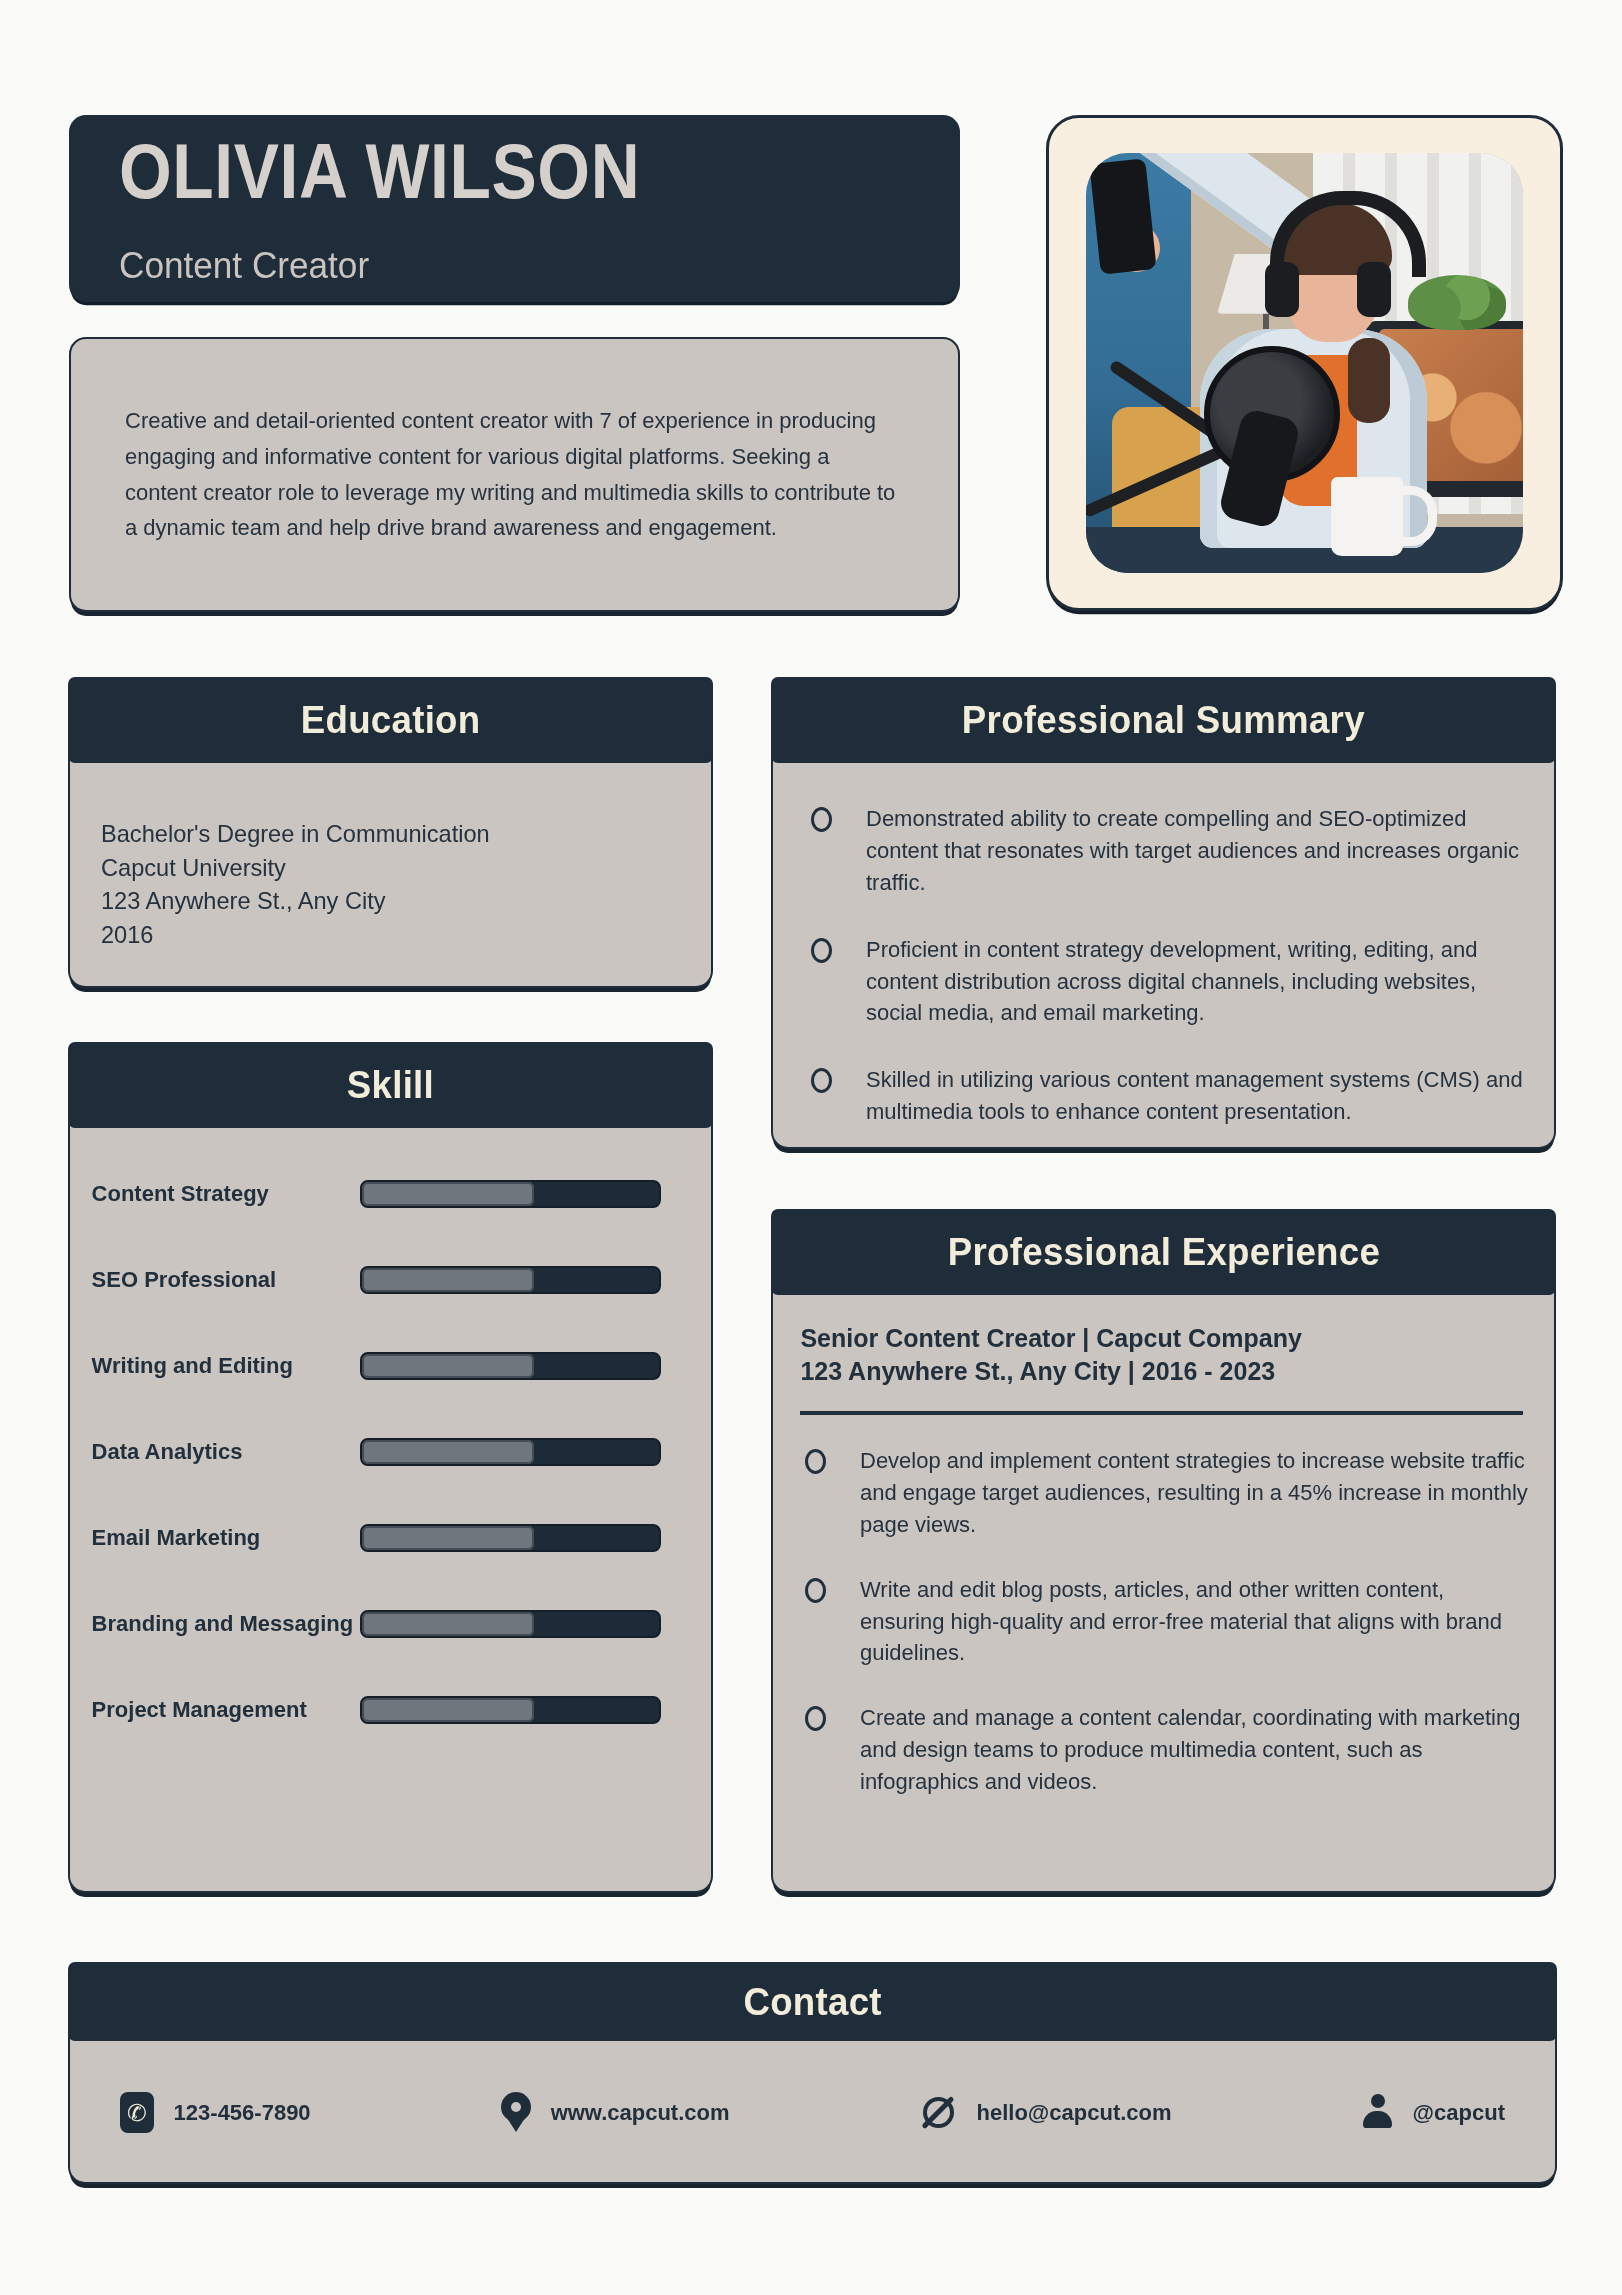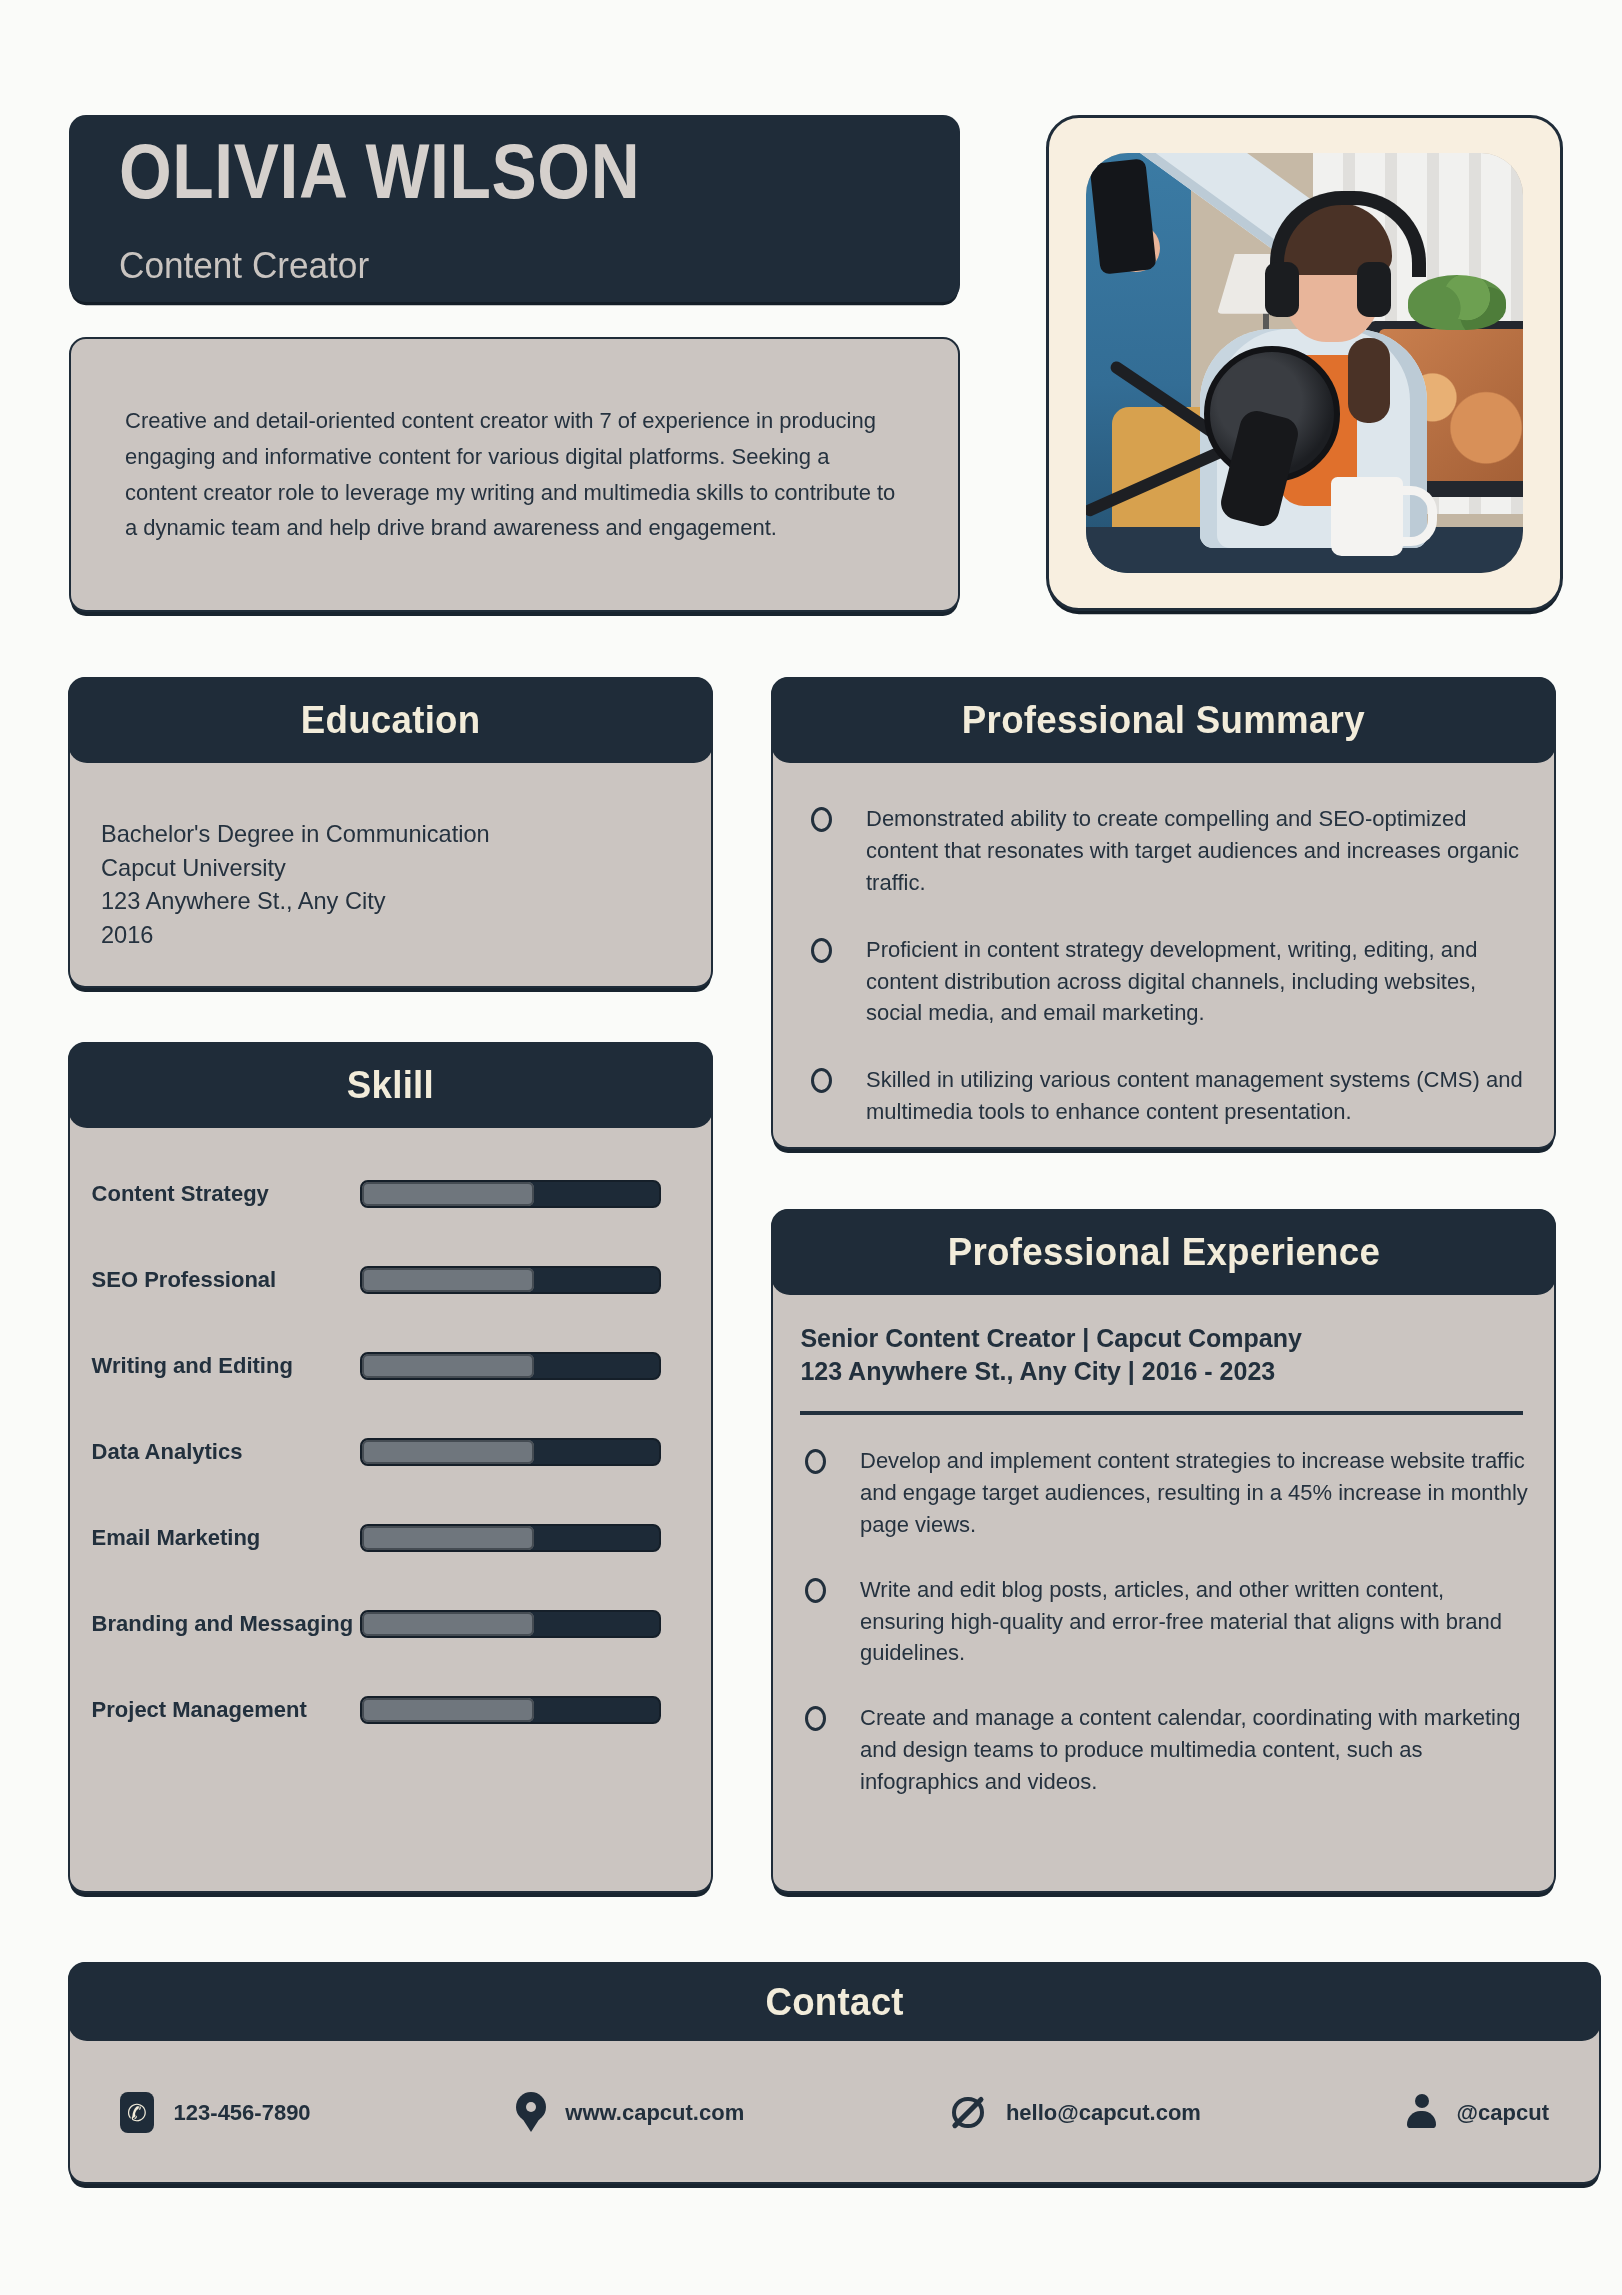--- a/index.html
+++ b/index.html
@@ -8,21 +8,21 @@
     font-family:"Liberation Sans", sans-serif;color:#22303d;overflow:hidden;
   }
   
   .card{position:absolute;}
   .card-body{
     position:absolute;inset:0;background:#cbc5c1;border:2.6px solid #1f2c39;
     border-radius:17px;box-shadow:0 5.9px 0 -2px #18242f;
   }
   .card-head{
     position:absolute;top:0;left:0;right:0;height:86px;background:#1f2c39;
-    border-radius:19px;display:flex;align-items:center;justify-content:center;
+    border-radius:7px;display:flex;align-items:center;justify-content:center;
   }
   .head-title{
     color:#f2ecda;font-size:39px;font-weight:700;letter-spacing:0.3px;
     transform:scaleX(.94);white-space:nowrap;
   }
   
   #header-card{
     position:absolute;left:69px;top:115px;width:891px;height:187px;
     background:#1f2c39;border-radius:17px;box-shadow:0 5.2px 0 -2px #141e28;
     padding-left:50px;box-sizing:border-box;display:flex;flex-direction:column;justify-content:center;gap:17px;
@@ -111,21 +111,21 @@
     flex:none;width:301px;height:27.5px;background:#1d2a37;border-radius:7.9px;
     border:2px solid #151f29;box-sizing:border-box;overflow:hidden;position:relative;
   }
   .skill-fill{height:100%;background:#6f767d;border-radius:5.9px;box-shadow:inset 0 0 0 2px #454c53;}
   
   #experience-card{left:771px;top:1209px;width:785px;height:684px;}
   #experience-title{position:absolute;left:29.4px;top:113px;font-size:25px;font-weight:700;color:#22303d;line-height:1.32;}
   #experience-divider{position:absolute;left:29.4px;right:33px;top:202px;height:3.9px;background:#22303d;}
   #experience-card .bullets{top:236px;left:34px;right:26px;gap:33px;}
   
-  #contact-card{left:68px;top:1962px;width:1489px;height:222px;padding-left:44px;}
+  #contact-card{left:68px;top:1962px;width:1489px;height:222px;}
   #contact-card .card-head{height:79px;}
   #contact-items{
     position:absolute;left:52px;right:52px;top:79px;bottom:0;
     display:flex;align-items:center;justify-content:space-between;
   }
   .contact-item{display:flex;align-items:center;gap:19.6px;}
   .contact-text{font-size:22px;font-weight:600;color:#22303d;}
   
   .icon-phone{width:34px;height:41px;background:#1f2c39;border-radius:7.9px;display:flex;align-items:center;justify-content:center;color:#f2ecda;font-size:23.6px;font-family:"DejaVu Sans", sans-serif;}
   .icon-pin{position:relative;width:30px;height:41px;}

